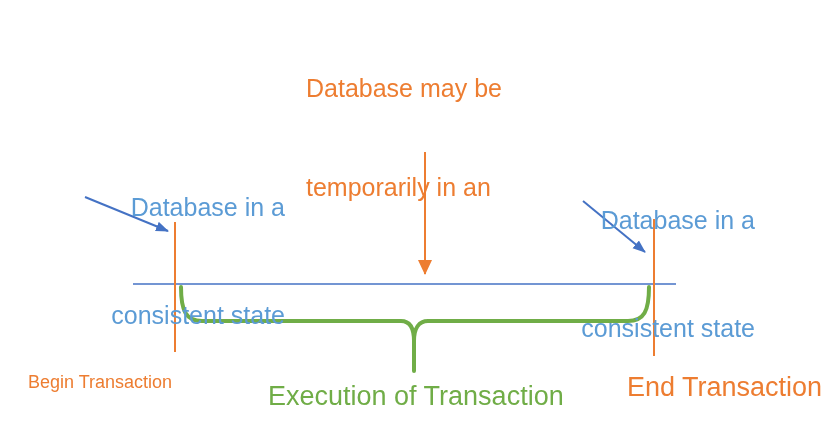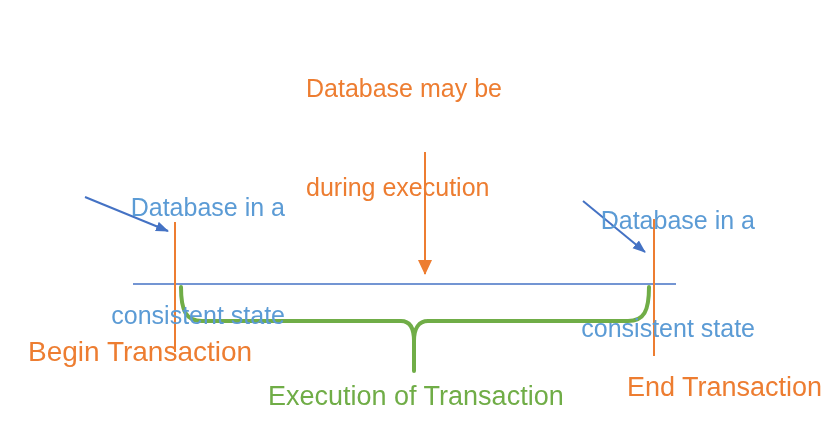--- a/index.html
+++ b/index.html
@@ -25,22 +25,22 @@
     text-align:left;
   }
   .blue-label{
     font-size:25px;line-height:36px;
     color:var(--blue-text);
     text-align:right;
   }
   .blue-left{left:55px;top:117px;width:230px;}
   .blue-right{left:535px;top:130px;width:220px;}
   .begin-label{
-    left:28px;top:336px;
-    font-size:28px;color:var(--orange);
+    left:28px;top:372px;
+    font-size:18px;color:var(--orange);
   }
   .end-label{
     left:627px;top:372px;
     font-size:27px;color:var(--orange);
   }
   .execution-label{
     left:268px;top:381px;width:304px;
     font-size:27px;color:var(--green);
   }
   .copyright{
@@ -88,21 +88,21 @@
              C 410 321 414 328 414 341
              L 414 371
              M 414 341
              C 414 328 419 321 428 321
              L 628 321
              C 644 321 649 311 649 287"></path>
   </svg>
 
   <div class="txt note-top">
     <div>Database may be</div>
-    <div>during execution</div>
+    <div>temporarily in an</div>
   </div>
 
   <div class="txt blue-label blue-left">
     <div>Database in a</div>
     <div>consistent state</div>
   </div>
 
   <div class="txt blue-label blue-right">
     <div>Database in a</div>
     <div>consistent state</div>

